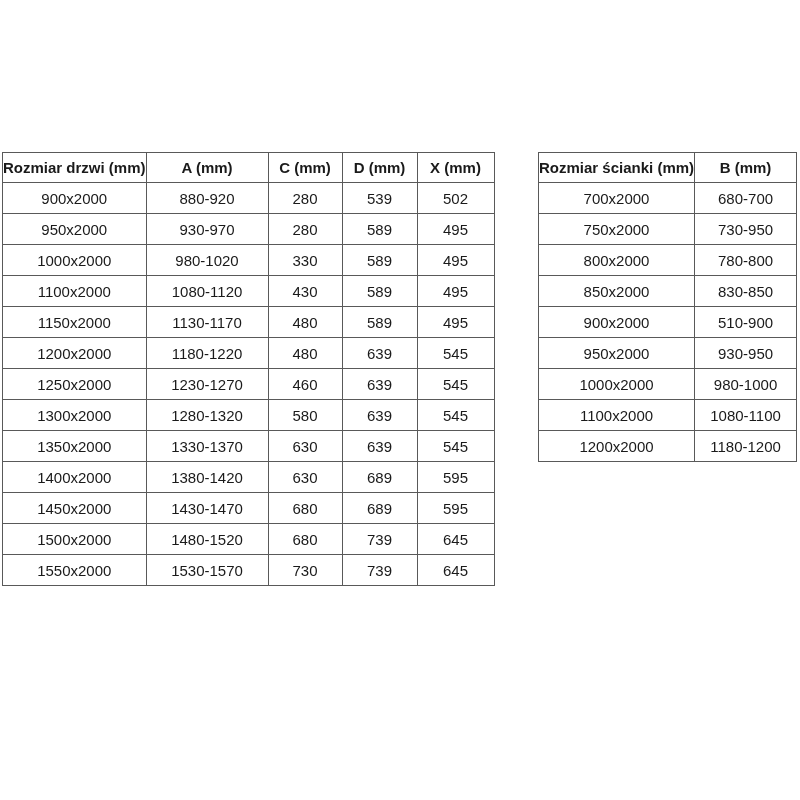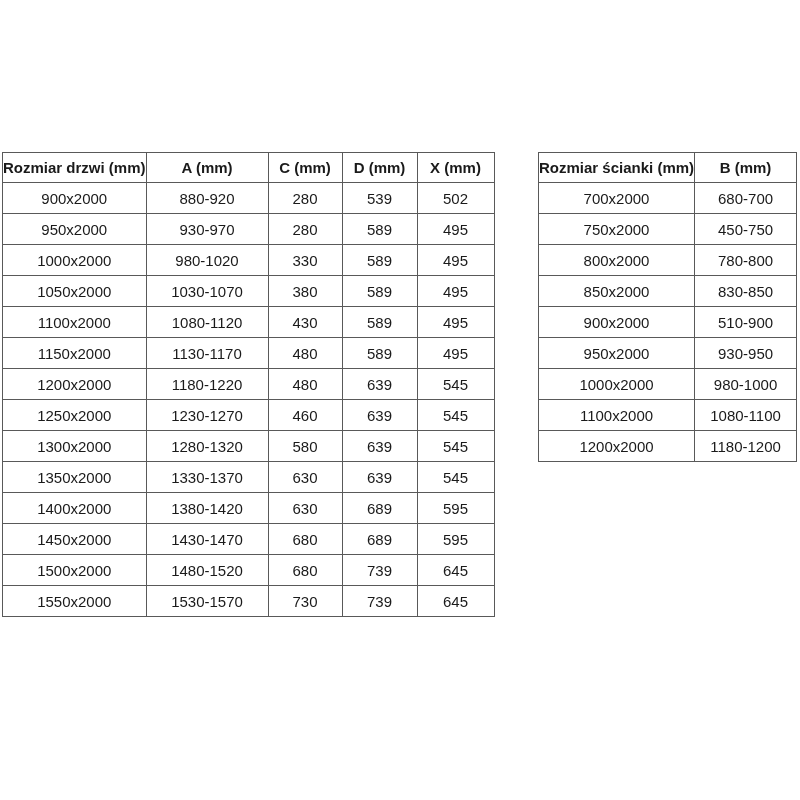--- a/index.html
+++ b/index.html
@@ -75,27 +75,20 @@
           <td>495</td>
         </tr>
         <tr>
           <td>1000x2000</td>
           <td>980-1020</td>
           <td>330</td>
           <td>589</td>
           <td>495</td>
         </tr>
         <tr>
-          <td>1050x2000</td>
-          <td>1030-1070</td>
-          <td>380</td>
-          <td>589</td>
-          <td>495</td>
-        </tr>
-        <tr>
           <td>1100x2000</td>
           <td>1080-1120</td>
           <td>430</td>
           <td>589</td>
           <td>495</td>
         </tr>
         <tr>
           <td>1150x2000</td>
           <td>1130-1170</td>
           <td>480</td>
@@ -171,21 +164,21 @@
           <th>B (mm)</th>
         </tr>
       </thead>
       <tbody>
         <tr>
           <td>700x2000</td>
           <td>680-700</td>
         </tr>
         <tr>
           <td>750x2000</td>
-          <td>450-750</td>
+          <td>730-950</td>
         </tr>
         <tr>
           <td>800x2000</td>
           <td>780-800</td>
         </tr>
         <tr>
           <td>850x2000</td>
           <td>830-850</td>
         </tr>
         <tr>

